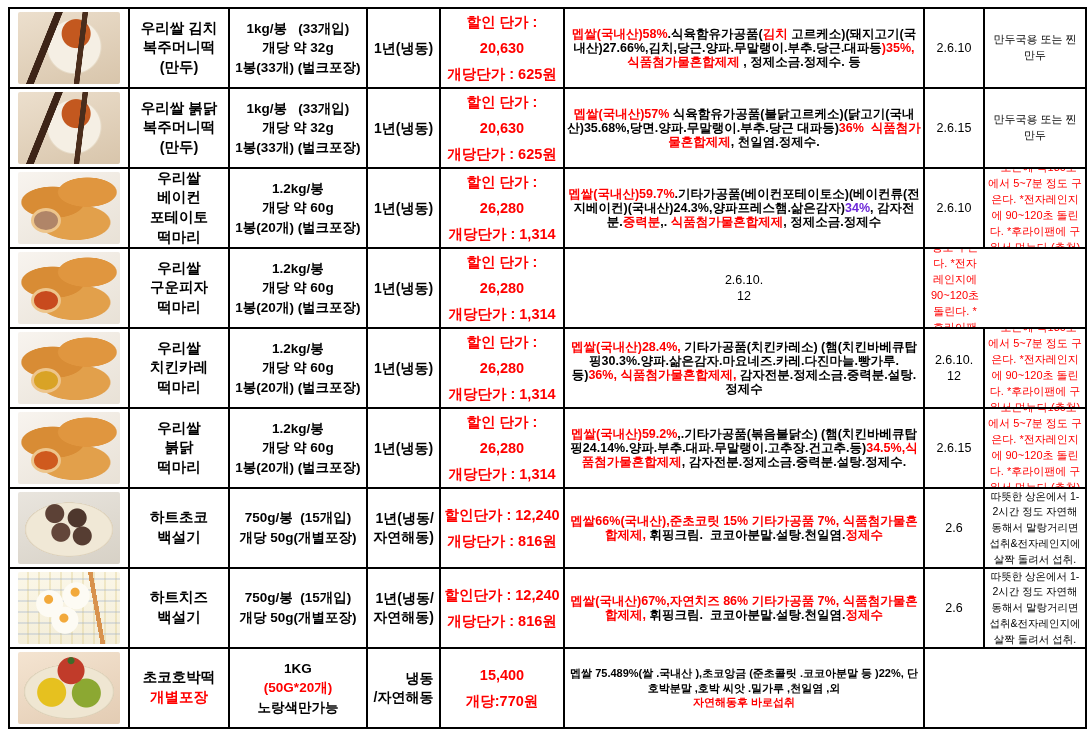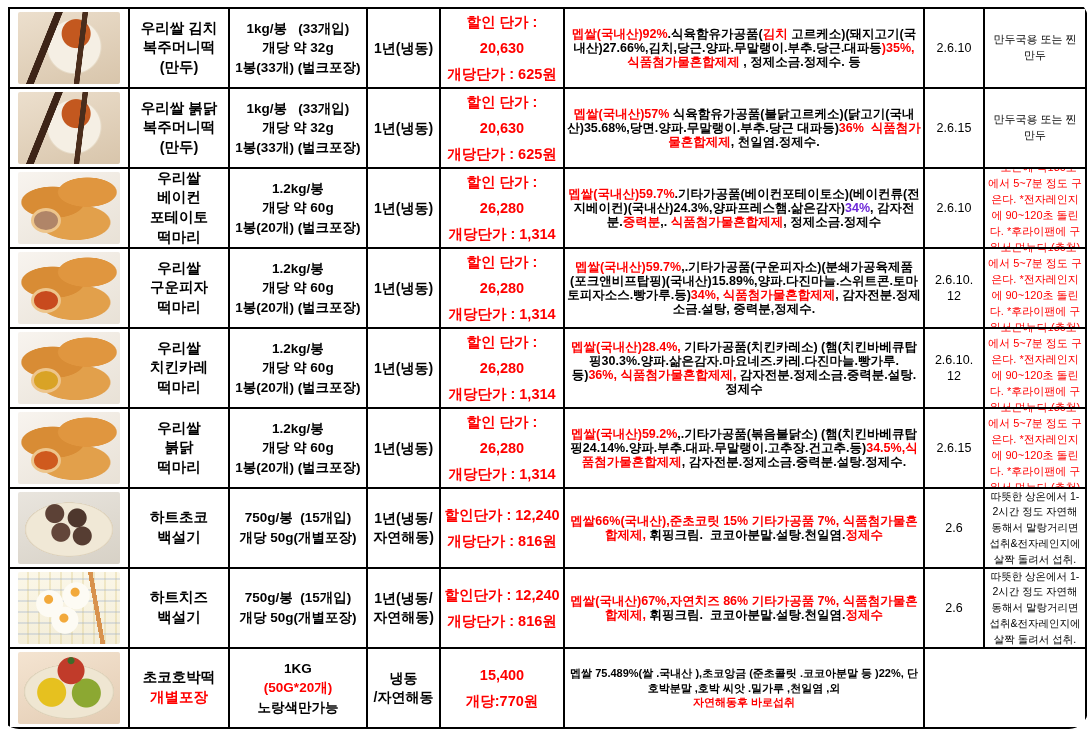--- a/index.html
+++ b/index.html
@@ -1,25 +1,25 @@
 <!DOCTYPE html>
 <html><head>
 <meta charset="utf-8">
 <style>
   html,body{margin:0;padding:0;background:#fff;}
   body{font-family:"Liberation Sans","DejaVu Sans",sans-serif;color:#000;}
-  .sheet{width:1088px;height:729px;background:#fff;position:relative;overflow:hidden;border-radius:19px;}
+  .sheet{width:1088px;height:729px;background:#fff;position:relative;overflow:hidden;}
   .grid{position:absolute;left:8px;top:7px;border:2px solid #000;}
   .row{display:grid;grid-template-columns:120px 100px 138px 73px 124px 360px 60px 100px;height:78px;border-bottom:2px solid #000;}
   .row:last-child{border-bottom:none;}
   .cell{border-right:2px solid #000;display:flex;align-items:center;justify-content:center;text-align:center;padding:1px 3px;overflow:hidden;box-sizing:border-box;}
   .cell:last-child{border-right:none;}
   .c-name{font-weight:bold;font-size:14.5px;line-height:1.35;}
   .c-spec{font-weight:bold;font-size:13.5px;line-height:1.45;}
-  .c-stor{font-weight:bold;font-size:14px;line-height:1.35;}
+  .c-stor{font-weight:bold;font-size:14px;line-height:1.35;text-align:right;}
   .c-price{font-weight:bold;font-size:14.5px;line-height:1.8;align-items:center;}
   .c-ing{font-weight:bold;font-size:12.5px;line-height:1.14;padding:1px 2px;}
   .c-ing.small{font-size:11px;line-height:1.35;}
   .c-ver{font-size:12.5px;line-height:1.3;}
   .c-note{font-size:11px;line-height:1.45;}
   .c-note.tiny{font-size:10.5px;line-height:1.5;}
   .c-note.red{color:#ff0000;}
   
   .ph{width:102px;height:72px;position:relative;border-radius:2px;overflow:hidden;}
   .ph-mandu{background:
@@ -77,21 +77,21 @@
       <div class="cell c-spec">
           <div><span>1kg/봉&nbsp;&nbsp;&nbsp;(33개입)</span><br><span>개당 약 32g</span><br><span>1봉(33개) (벌크포장)</span></div>
         </div>
       <div class="cell c-stor">
           <div><span>1년(냉동)</span></div>
         </div>
       <div class="cell c-price">
           <div><span style="color: rgb(255, 0, 0);">할인 단가 : 20,630</span><br><span style="color: rgb(255, 0, 0);">개당단가 : 625원</span></div>
         </div>
       <div class="cell c-ing">
-          <div><span style="color: rgb(255, 0, 0);">멥쌀(국내산)92%</span><span>.식육함유가공품(</span><span style="color: rgb(255, 0, 0);">김치</span><span> 고르케소)(돼지고기(국내산)27.66%,김치,당근.양파.무말랭이.부추.당근.대파등</span><span style="color: rgb(255, 0, 0);">)35%, 식품첨가물혼합제제</span><span> , 정제소금.정제수. 등</span></div>
+          <div><span style="color: rgb(255, 0, 0);">멥쌀(국내산)58%</span><span>.식육함유가공품(</span><span style="color: rgb(255, 0, 0);">김치</span><span> 고르케소)(돼지고기(국내산)27.66%,김치,당근.양파.무말랭이.부추.당근.대파등</span><span style="color: rgb(255, 0, 0);">)35%, 식품첨가물혼합제제</span><span> , 정제소금.정제수. 등</span></div>
         </div>
       <div class="cell c-ver">
           <div><span>2.6.10</span></div>
         </div>
       <div class="cell c-note">
           <div><span>만두국용 또는 찐만두</span></div>
         </div>
     </div>
 
     <div class="row">
@@ -157,23 +157,20 @@
         </div>
       <div class="cell c-spec">
           <div><span>1.2kg/봉</span><br><span>개당 약 60g</span><br><span>1봉(20개) (벌크포장)</span></div>
         </div>
       <div class="cell c-stor">
           <div><span>1년(냉동)</span></div>
         </div>
       <div class="cell c-price">
           <div><span style="color: rgb(255, 0, 0);">할인 단가 : 26,280</span><br><span style="color: rgb(255, 0, 0);">개당단가 : 1,314</span></div>
         </div>
-      <div class="cell c-ing">
-          <div><span style="color: rgb(255, 0, 0);">멥쌀(국내산)59.7%</span><span>,.기타가공품(구운피자소)(분쇄가공육제품(포크앤비프탑핑)(국내산)15.89%,양파.다진마늘.스위트콘.토마토피자소스.빵가루.등)</span><span style="color: rgb(255, 0, 0);">34%, 식품첨가물혼합제제</span><span>, 감자전분.정제소금.설탕, 중력분,정제수.</span></div>
-        </div>
       <div class="cell c-ver">
           <div><span>2.6.10.</span><br><span>12</span></div>
         </div>
       <div class="cell c-note red">
           <div><span style="color: rgb(255, 0, 0);">* 오븐에  약180도에서 5~7분 정도 구은다. *전자레인지에 90~120초 돌린다. *후라이팬에 구워서 먹는다.(추천)</span></div>
         </div>
     </div>
 
     <div class="row">
       <div class="cell">

